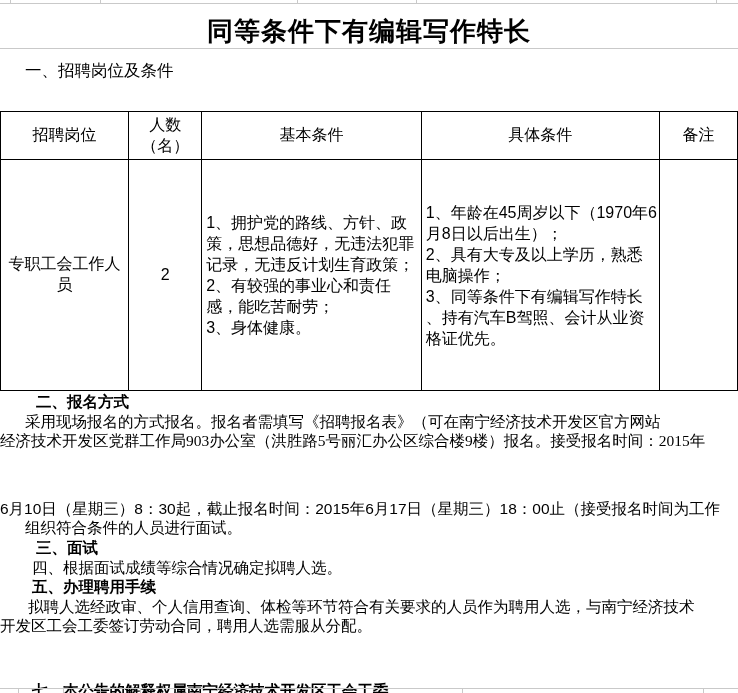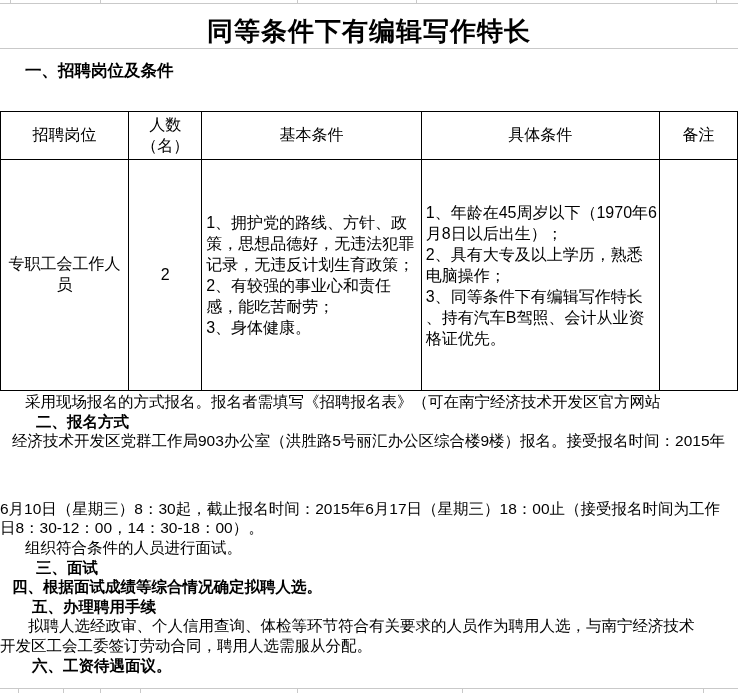--- a/index.html
+++ b/index.html
@@ -9,21 +9,21 @@
     font-family:"Liberation Sans","DejaVu Sans",sans-serif;
   }
   .gridline{position:absolute;height:1px;background:#c9c9c9;}
   .tick{position:absolute;width:1px;background:#c9c9c9;}
   .title{
     position:absolute;top:14px;left:0;right:0;
     text-align:center;font-size:26px;font-weight:bold;letter-spacing:1px;
   }
   .h1{
     position:absolute;top:60px;left:25px;
-    font-size:16.5px;font-weight:bold;
+    font-size:16.5px;font-weight:normal;
   }
   table.rtable{
     position:absolute;top:111px;left:0;
     border-collapse:collapse;table-layout:fixed;
     font-size:16px;
   }
   table.rtable td{
     border:1px solid #000;vertical-align:middle;
     padding:0;overflow:hidden;
   }
@@ -94,32 +94,30 @@
             <div>格证优先。</div>
           </div>
     </td>
     <td></td>
   </tr>
 </tbody>
   </table>
 
 <div class="bodytext">
 
-<div class="line" style="padding-left: 25px;">采用现场报名的方式报名。报名者需填写《招聘报名表》（可在南宁经济技术开发区官方网站</div>
-    <div class="line" style="font-weight: bold; padding-left: 36px;">二、报名方式</div>
-    <div class="line" style="padding-left: 12px;">经济技术开发区党群工作局903办公室（洪胜路5号丽汇办公区综合楼9楼）报名。接受报名时间：2015年</div>
+<div class="line" style="font-weight: bold; padding-left: 36px;">二、报名方式</div>
+    <div class="line" style="padding-left: 25px;">采用现场报名的方式报名。报名者需填写《招聘报名表》（可在南宁经济技术开发区官方网站</div>
+    <div class="line" style="padding-left: 0px; font-family: Liberation Serif, serif;">经济技术开发区党群工作局903办公室（洪胜路5号丽汇办公区综合楼9楼）报名。接受报名时间：2015年</div>
     <div class="line" style="padding-left: 0px; margin-top: 48px;">6月10日（星期三）8：30起，截止报名时间：2015年6月17日（星期三）18：00止（接受报名时间为工作</div>
-    <div class="line" style="padding-left: 0px;">日8：30-12：00，14：30-18：00）。</div>
     <div class="line" style="padding-left: 25px;">组织符合条件的人员进行面试。</div>
     <div class="line" style="font-weight: bold; padding-left: 36px;">三、面试</div>
-    <div class="line" style="font-weight: bold; padding-left: 12px;">四、根据面试成绩等综合情况确定拟聘人选。</div>
+    <div class="line" style="font-weight: normal; padding-left: 32px;">四、根据面试成绩等综合情况确定拟聘人选。</div>
     <div class="line" style="font-weight: bold; padding-left: 32px;">五、办理聘用手续</div>
     <div class="line" style="padding-left: 28px;">拟聘人选经政审、个人信用查询、体检等环节符合有关要求的人员作为聘用人选，与南宁经济技术</div>
     <div class="line" style="padding-left: 0px;">开发区工会工委签订劳动合同，聘用人选需服从分配。</div>
-    <div class="line" style="font-weight: bold; padding-left: 32px;">六、工资待遇面议。</div>
     <div class="line" style="font-weight: bold; padding-left: 32px; margin-top: 45px;">七、本公告的解释权属南宁经济技术开发区工会工委。</div>
   </div>
 
 <div class="gridline" style="top:688px;left:0;width:738px;"></div>
 <div class="tick" style="top:688px;height:5px;left:18px;"></div>
 <div class="tick" style="top:688px;height:5px;left:63px;"></div>
 <div class="tick" style="top:688px;height:5px;left:100px;"></div>
 <div class="tick" style="top:688px;height:5px;left:140px;"></div>
 <div class="tick" style="top:688px;height:5px;left:297px;"></div>
 <div class="tick" style="top:688px;height:5px;left:462px;"></div>

